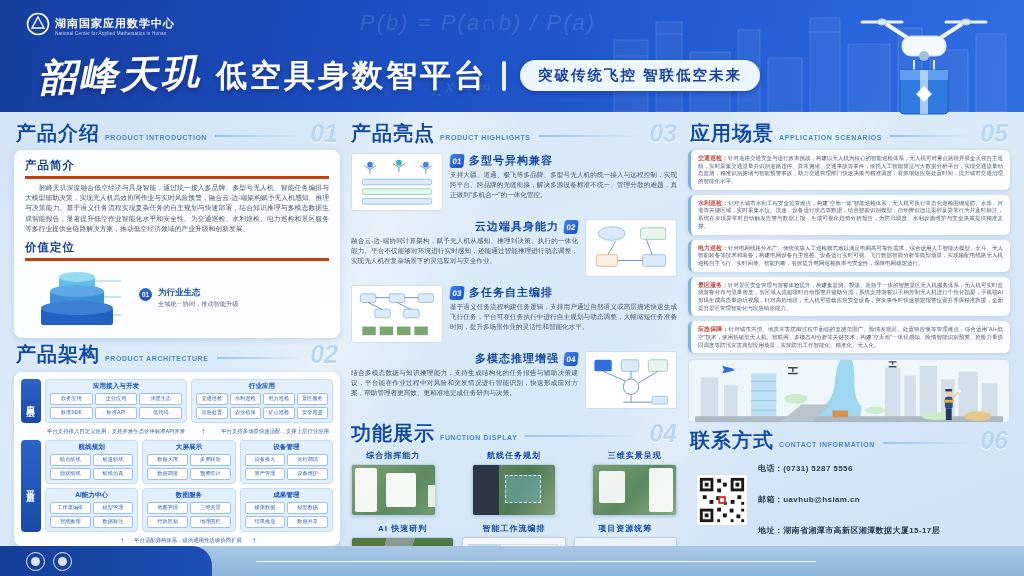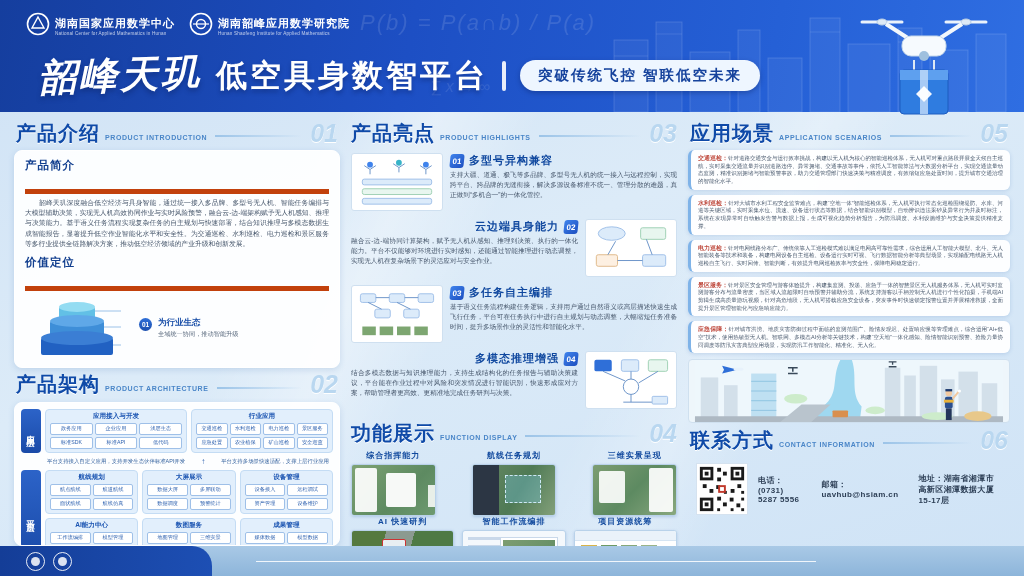--- a/index.html
+++ b/index.html
@@ -36,21 +36,21 @@
   .sec-head { display:flex; align-items:center; margin:4px 2px 4px 2px; height:26px; }
   .sec-head .zh { font-size:20px; font-weight:900; color:#0f4aa8; letter-spacing:1px; text-shadow:0 1px 0 #fff; white-space:nowrap; }
   .sec-head .en { font-size:7px; font-weight:bold; color:#4a86c8; letter-spacing:.6px; margin:8px 0 0 5px; white-space:nowrap; }
   .sec-head .rule { flex:1; height:2px; margin:6px 8px 0 8px; background:linear-gradient(90deg,#9cc4e8,rgba(156,196,232,0)); }
   .sec-head .num { font-size:25px; font-weight:800; font-style:italic; color:#b9d7f0; text-shadow:0 1px 0 #fff; }
 
   .card { background:rgba(255,255,255,.93); border:1px solid #ffffff; border-radius:8px; box-shadow:0 2px 6px rgba(60,110,180,.18); overflow:hidden; }
 
   
   .intro-card { padding:7px 10px 6px 10px; }
-  .sub-h { font-size:11.5px; font-weight:900; color:#123f8f; padding-bottom:16px; border-bottom:5px solid #c2410c; margin-bottom:4px; letter-spacing:1px; }
+  .sub-h { font-size:11.5px; font-weight:900; color:#123f8f; padding-bottom:3px; border-bottom:3px solid #c2410c; margin-bottom:4px; letter-spacing:1px; }
   .intro-p { font-size:6.8px; line-height:1.5; color:#46566b; text-align:justify; text-indent:14px; margin-bottom:6px; }
   .value-wrap { display:flex; align-items:center; gap:14px; padding:2px 4px; }
   .cake { width:96px; height:62px; flex:0 0 auto; }
   .vlist { flex:1; display:flex; flex-direction:column; gap:4px; }
   .vrow { display:flex; gap:6px; align-items:flex-start; }
   .vnum { width:13px; height:13px; border-radius:50%; background:linear-gradient(180deg,#2f6fd8,#1c4fae); color:#fff; font-size:6.5px; font-weight:bold; display:flex; align-items:center; justify-content:center; margin-top:1px; }
   .vtit { font-size:8.5px; font-weight:900; color:#1a4fa8; }
   .vdesc { font-size:6.2px; color:#5a6a7e; margin-top:1px; }
 
   
@@ -107,21 +107,21 @@
   
   .sc-card { background:rgba(255,255,255,.95); border-radius:6px; border-left:3px solid #7fb3e8; box-shadow:0 1px 4px rgba(60,110,180,.2); padding:4px 7px; margin-bottom:5px; }
   .sc-text { font-size:5.5px; line-height:1.4; color:#4a5a6e; text-align:justify; }
   .sc-label { font-size:6px; font-weight:900; color:#bf4a3e; }
   .city-illu { height:64px; border-radius:4px; overflow:hidden; border:1px solid #cfe0ef; background:#eef6fb; margin:1px 0 2px 0; }
   .city-illu svg { width:100%; height:100%; display:block; }
 
   
   .contact-card { display:flex; gap:10px; align-items:center; padding:6px 8px; }
   .qr { width:52px; height:52px; flex:0 0 auto; background:#fff; border:1px solid #d5e2ef; }
-  .c-lines { display:flex; flex-direction:row; gap:20px;align-items:center; }
+  .c-lines { display:flex; flex-direction:column; gap:20px; }
   .c-line { font-size:8px; color:#2c3e55; font-weight:bold; letter-spacing:.4px; }
 
   
   .footer { position:absolute; left:0; bottom:0; width:1024px; height:30px; background:linear-gradient(180deg,#a9c9e6,#8db5da); z-index:3; }
   .f-tab { position:absolute; left:0; bottom:0; width:212px; height:30px; background:linear-gradient(90deg,#143d97,#1d4fb4); border-top-right-radius:20px; display:flex; align-items:center; gap:8px; padding-left:26px; }
   .f-circ { width:19px; height:19px; border-radius:50%; border:1.5px solid rgba(255,255,255,.9); display:flex; align-items:center; justify-content:center; }
   .f-circ i { width:9px; height:9px; border-radius:50%; background:rgba(255,255,255,.85); }
   .f-line { position:absolute; left:256px; bottom:14px; width:560px; height:1.5px; background:rgba(255,255,255,.85); }
   .f-slogan { position:absolute; right:16px; bottom:5px; color:#fff; font-size:15px; font-weight:900; letter-spacing:2px; text-shadow:0 1px 2px rgba(30,70,140,.5); }
 </style>
@@ -158,31 +158,20 @@
       <div class="org">
         <svg class="org-ico" viewBox="0 0 24 24">
           <circle cx="12" cy="12" r="10.5" fill="none" stroke="#fff" stroke-width="1.6"></circle>
           <path d="M12 5 L18 16 H6 Z" fill="none" stroke="#fff" stroke-width="1.4"></path>
         </svg>
         <div class="org-txt">
           <div class="n">湖南国家应用数学中心</div>
           <div class="s">National Center for Applied Mathematics in Hunan</div>
         </div>
       </div>
-      <div class="org">
-        <svg class="org-ico" viewBox="0 0 24 24">
-          <circle cx="12" cy="12" r="10.5" fill="none" stroke="#fff" stroke-width="1.6"></circle>
-          <circle cx="12" cy="12" r="4.5" fill="none" stroke="#fff" stroke-width="1.4"></circle>
-          <path d="M4 12 h16" stroke="#fff" stroke-width="1.2"></path>
-        </svg>
-        <div class="org-txt">
-          <div class="n">湖南韶峰应用数学研究院</div>
-          <div class="s">Hunan Shaofeng Institute for Applied Mathematics</div>
-        </div>
-      </div>
     </div>
 
     <div class="title-row">
       <div class="brand">韶峰天玑</div>
       <div class="ptitle">低空具身数智平台</div>
       <div class="tdiv"></div>
       <div class="badge">突破传统飞控 智联低空未来</div>
     </div>
 
     <svg class="drone-wrap" viewBox="0 0 168 134">
@@ -468,21 +457,21 @@
       </div>
       <div class="hl-div rev"></div>
 
       <div class="sec-head" style="margin-top:6px;">
         <span class="zh">功能展示</span>
         <span class="en">FUNCTION DISPLAY</span>
         <span class="rule"></span>
         <span class="num">04</span>
       </div>
 
-      <div class="shots" style="gap:36px;">
+      <div class="shots" style="margin-bottom:7px;gap:36px;">
         <div>
           <div class="shot-label">综合指挥能力</div>
           <div class="shot shot-a"></div>
         </div>
         <div>
           <div class="shot-label">航线任务规划</div>
           <div class="shot shot-b"></div>
         </div>
         <div>
           <div class="shot-label">三维实景呈现</div>

